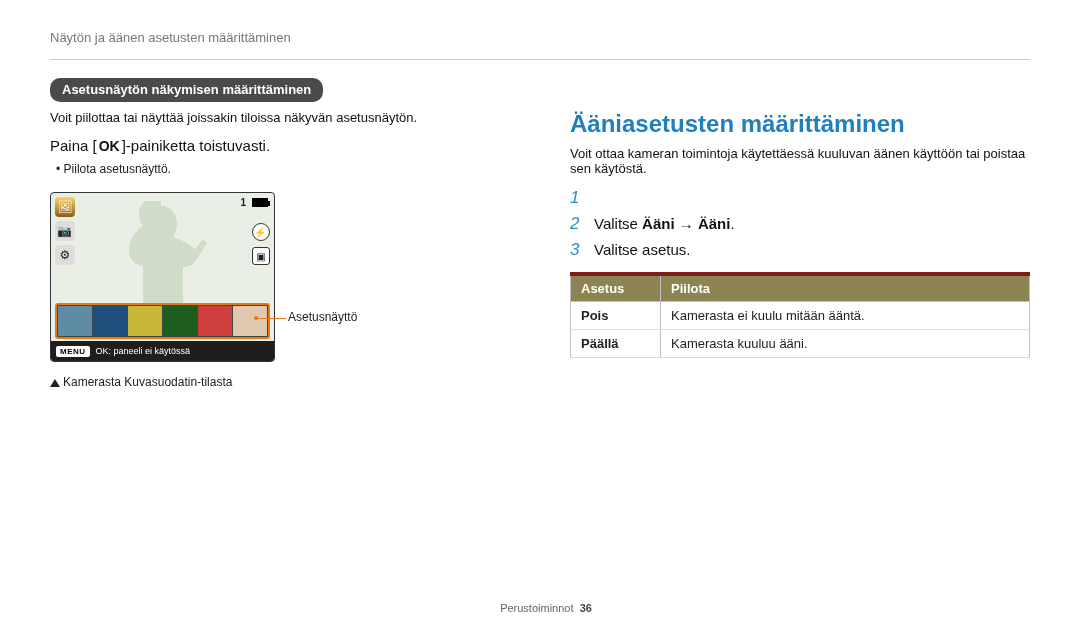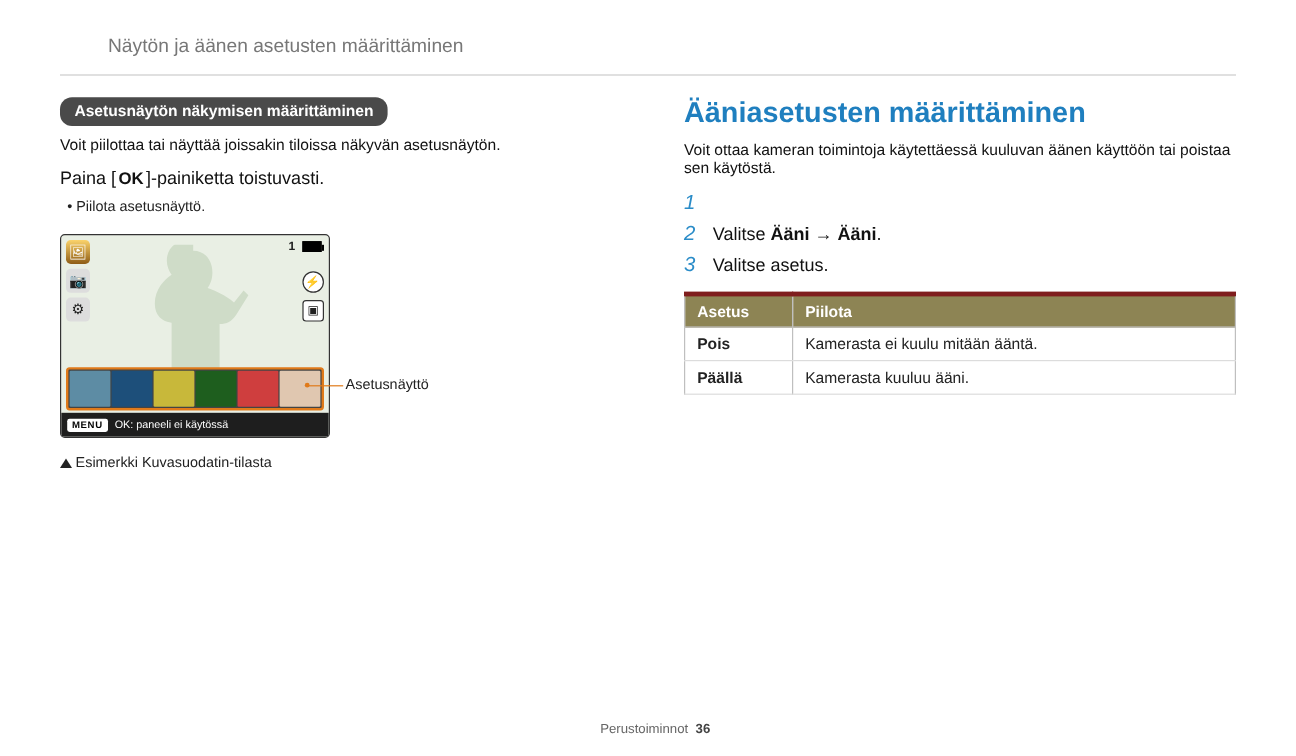--- a/index.html
+++ b/index.html
@@ -14,32 +14,32 @@
     font-family: Arial, Helvetica, sans-serif;
     font-size: 13px;
     color: #222;
     position: relative;
   }
   .page {
     padding: 30px 50px 0 50px;
   }
   .breadcrumb {
     color: #777;
-    font-size: 16px;
+    font-size: 13px;
     margin-bottom: 14px;
-    margin-left: 40px;
   }
   .hr {
     border: none;
     border-top: 1px solid #ccc;
     margin-bottom: 18px;
   }
   .columns {
     display: flex;
     gap: 60px;
+    align-items: center;
   }
   .col {
     flex: 1;
   }
   
   .sub-header {
     display: inline-block;
     background: #4a4a4a;
     color: #fff;
     border-radius: 10px;
@@ -386,21 +386,21 @@
           </div>
         </div>
 
         <div class="filter-strip-label">
           <span class="label-dot"></span>
           <span>Asetusnäyttö</span>
         </div>
       </div>
 
       <div class="caption-line">
-        <span class="tri-up"></span><span>Esimerkki Kuvasuodatin-tilasta</span>
+        <span class="tri-up"></span><span>Kamerasta Kuvasuodatin-tilasta</span>
       </div>
     </div>
 
     <div class="col">
       <div class="section-title">Ääniasetusten määrittäminen</div>
       <div class="body-text">Voit ottaa kameran toimintoja käytettäessä kuuluvan äänen käyttöön tai poistaa sen käytöstä.</div>
 
       <div class="num-steps">
         <div class="step">
           <span class="num">1</span>

